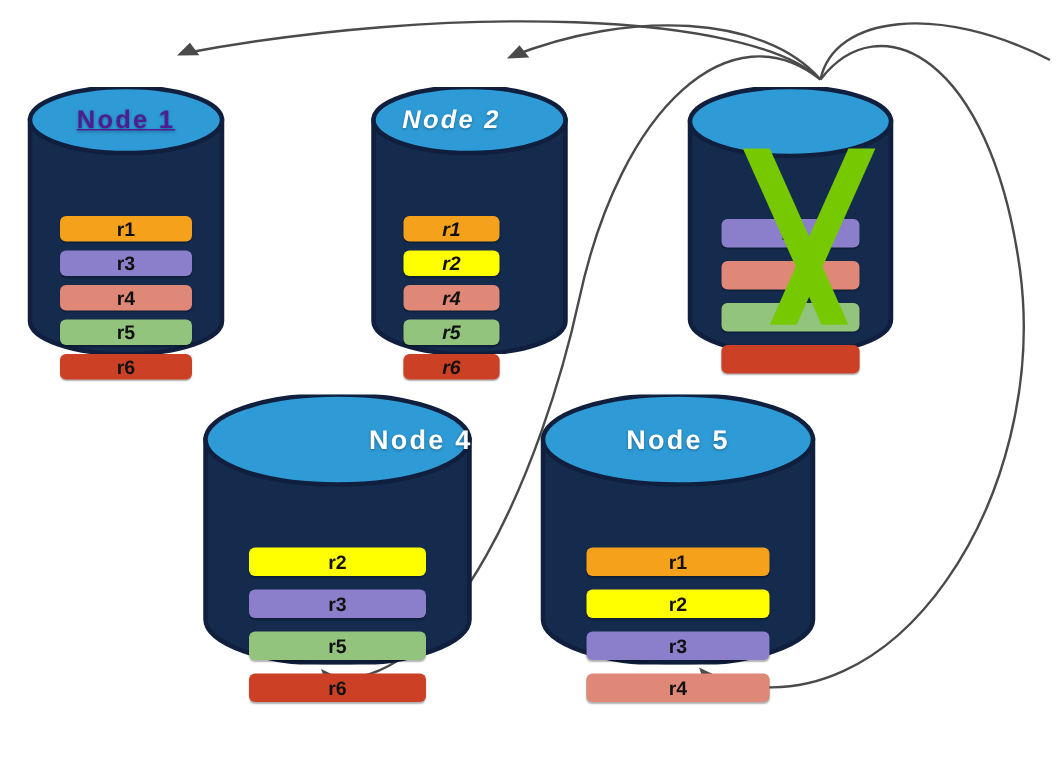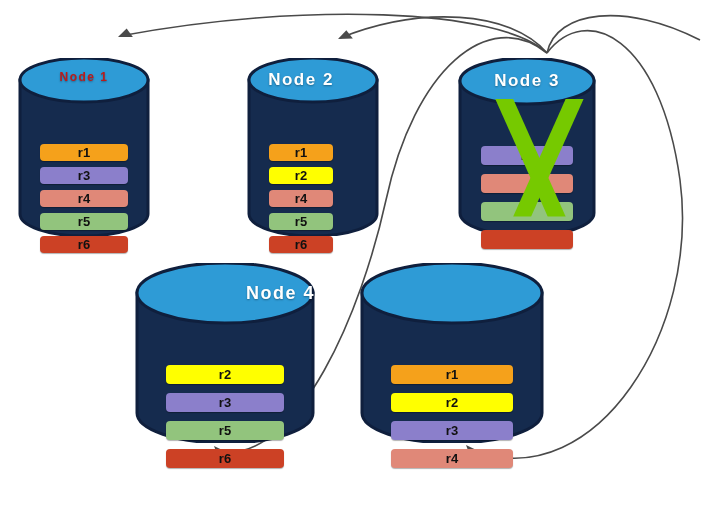--- a/index.html
+++ b/index.html
@@ -85,49 +85,48 @@
       <polygon points="0,0 -14,-5 -11,5" fill="#4A4A4A" transform="translate(466,445) rotate(230)"></polygon>
       <path d="M 547 53 C 556 10 626 2 700 40" fill="none" stroke="#4A4A4A" stroke-width="1.6"></path>
     </svg>
 
   <div id="nodes-layer">
       <div class="node" style="left: 18px; top: 58px; width: 132px; height: 178px;">
         <svg class="node-svg" width="132" height="178" viewBox="0 0 132 178">
           <path d="M 2 22 L 2 156 A 64 22 0 0 0 130 156 L 130 22 Z" fill="#152B4E" stroke="#0F1F3D" stroke-width="3"></path>
           <ellipse cx="66" cy="22" rx="64" ry="22" fill="#2E9BD6" stroke="#0F1F3D" stroke-width="3"></ellipse>
         </svg>
-        <div class="node-title" style="color: #b91c1c; top: 12px; font-size: 12px;">Node  1</div>
+        <div class="node-title" style="color: #4c1d95; top: 12px; font-size: 17px; text-decoration: underline;">Node  1</div>
         <div class="records" style="top: 52px; padding-left: 22px; padding-right: 22px; gap: 6px;">
           <div class="record" style="background: rgb(245, 161, 27); height: 17px; font-size: 13px;">r1</div>
           <div class="record" style="background: rgb(139, 127, 203); height: 17px; font-size: 13px;">r3</div>
           <div class="record" style="background: rgb(224, 136, 120); height: 17px; font-size: 13px;">r4</div>
           <div class="record" style="background: rgb(146, 196, 125); height: 17px; font-size: 13px;">r5</div>
           <div class="record" style="background: rgb(204, 65, 37); height: 17px; font-size: 13px;">r6</div>
         </div>
       </div>
-      <div class="node" style="left: 247px; top: 58px; width: 108px; height: 178px;">
+      <div class="node" style="left: 247px; top: 58px; width: 108px; height: 178px; font-style: italic;">
         <svg class="node-svg" width="132" height="178" viewBox="0 0 132 178">
           <path d="M 2 22 L 2 156 A 64 22 0 0 0 130 156 L 130 22 Z" fill="#152B4E" stroke="#0F1F3D" stroke-width="3"></path>
           <ellipse cx="66" cy="22" rx="64" ry="22" fill="#2E9BD6" stroke="#0F1F3D" stroke-width="3"></ellipse>
         </svg>
         <div class="node-title" style="color: rgb(255, 255, 255); top: 12px; font-size: 17px;">Node  2</div>
         <div class="records" style="top: 52px; padding-left: 22px; padding-right: 22px; gap: 6px;">
           <div class="record" style="background: rgb(245, 161, 27); height: 17px; font-size: 13px;">r1</div>
           <div class="record" style="background: rgb(255, 255, 0); height: 17px; font-size: 13px;">r2</div>
           <div class="record" style="background: rgb(224, 136, 120); height: 17px; font-size: 13px;">r4</div>
           <div class="record" style="background: rgb(146, 196, 125); height: 17px; font-size: 13px;">r5</div>
           <div class="record" style="background: rgb(204, 65, 37); height: 17px; font-size: 13px;">r6</div>
         </div>
       </div>
       <div class="node" style="left: 458px; top: 58px; width: 138px; height: 178px;">
         <svg class="node-svg" width="138" height="178" viewBox="0 0 138 178">
           <path d="M 2 23 L 2 155 A 67 23 0 0 0 136 155 L 136 23 Z" fill="#152B4E" stroke="#0F1F3D" stroke-width="3"></path>
           <ellipse cx="69" cy="23" rx="67" ry="23" fill="#2E9BD6" stroke="#0F1F3D" stroke-width="3"></ellipse>
         </svg>
-        <div class="node-title" style="color: rgb(255, 255, 255); top: 13px; font-size: 17px;">Node  3</div>
         <div class="records" style="top: 54px; padding-left: 23px; padding-right: 23px; gap: 9px;">
           <div class="record" style="background: rgb(139, 127, 203); height: 19px; font-size: 13px;">r3</div>
           <div class="record" style="background: rgb(224, 136, 120); height: 19px; font-size: 13px;"></div>
           <div class="record" style="background: rgb(146, 196, 125); height: 19px; font-size: 13px;"></div>
           <div class="record" style="background: rgb(204, 65, 37); height: 19px; font-size: 13px;"></div>
         </div>
         <svg class="x-mark" width="138" height="178" viewBox="0 0 100 100" preserveAspectRatio="none" style="left: 0px; top: 0px;">
           <g fill="#76C900">
             <polygon points="27,23 40,23 78,89 65,89"></polygon>
             <polygon points="78,23 91,23 53,89 40,89"></polygon>
@@ -145,20 +144,21 @@
           <div class="record" style="background: rgb(139, 127, 203); height: 19px; font-size: 13px;">r3</div>
           <div class="record" style="background: rgb(146, 196, 125); height: 19px; font-size: 13px;">r5</div>
           <div class="record" style="background: rgb(204, 65, 37); height: 19px; font-size: 13px;">r6</div>
         </div>
       </div>
       <div class="node" style="left: 360px; top: 263px; width: 184px; height: 180px;">
         <svg class="node-svg" width="184" height="180" viewBox="0 0 184 180">
           <path d="M 2 30 L 2 150 A 90 30 0 0 0 182 150 L 182 30 Z" fill="#152B4E" stroke="#0F1F3D" stroke-width="3"></path>
           <ellipse cx="92" cy="30" rx="90" ry="30" fill="#2E9BD6" stroke="#0F1F3D" stroke-width="3"></ellipse>
         </svg>
+        <div class="node-title" style="color: rgb(255, 255, 255); top: 20px; font-size: 18px;">Node  5</div>
         <div class="records" style="top: 68px; padding-left: 31px; padding-right: 31px; gap: 9px;">
           <div class="record" style="background: rgb(245, 161, 27); height: 19px; font-size: 13px;">r1</div>
           <div class="record" style="background: rgb(255, 255, 0); height: 19px; font-size: 13px;">r2</div>
           <div class="record" style="background: rgb(139, 127, 203); height: 19px; font-size: 13px;">r3</div>
           <div class="record" style="background: rgb(224, 136, 120); height: 19px; font-size: 13px;">r4</div>
         </div>
       </div>
     </div>
 
 </div>

